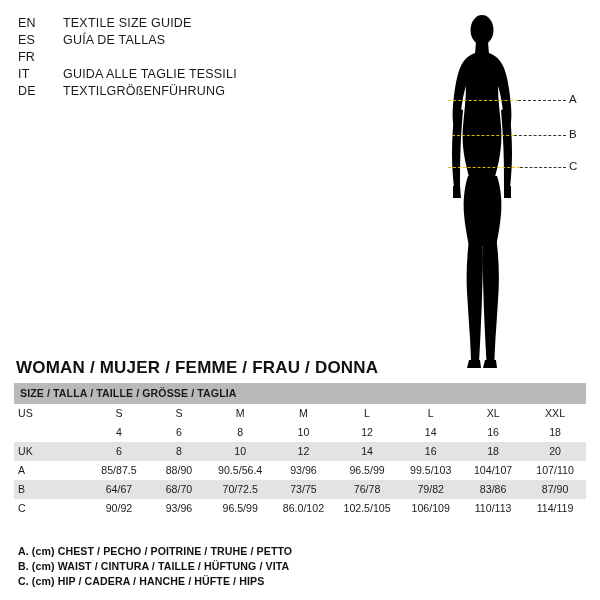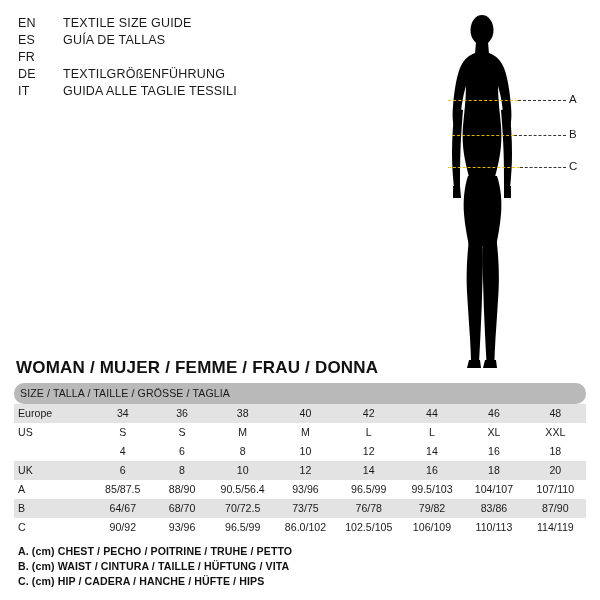--- a/index.html
+++ b/index.html
@@ -95,26 +95,25 @@
     width: 572px;
     font-size: 10.6px;
   }
   table.size-table td {
     padding: 2px 4px;
     height: 15px;
     line-height: 13px;
   }
   tr.head-row td {
     background: #b9b9b9;
-    font-weight: normal;
+    font-weight: bold;
     font-size: 10.6px;
     letter-spacing: 0.1px;
     padding-left: 6px;
     height: 17px;
-    border-radius: 10px;
   }
   tr.shade td {
     background: #e3e3e3;
   }
   tr.plain td {
     background: #ffffff;
   }
   td.label-col {
     width: 86px;
     text-align: left;
@@ -151,26 +150,26 @@
       <span class="lang-text">TEXTILE SIZE GUIDE</span>
     </div>
     <div class="lang-row">
       <span class="lang-code">ES</span>
       <span class="lang-text">GUÍA DE TALLAS</span>
     </div>
     <div class="lang-row">
       <span class="lang-code">FR</span>
     </div>
     <div class="lang-row">
+      <span class="lang-code">IT</span>
+      <span class="lang-text">GUIDA ALLE TAGLIE TESSILI</span>
+    </div>
+    <div class="lang-row">
       <span class="lang-code">DE</span>
       <span class="lang-text">TEXTILGRÖßENFÜHRUNG</span>
-    </div>
-    <div class="lang-row">
-      <span class="lang-code">IT</span>
-      <span class="lang-text">GUIDA ALLE TAGLIE TESSILI</span>
     </div>
   </div>
 
   <div class="figure-area">
     <svg class="figure-svg" width="175" height="365" viewBox="0 0 175 365">
       <g fill="#000000">
 
         <ellipse cx="62" cy="22" rx="11.5" ry="15"></ellipse>
 
         <path d="M56,34 L68,34 L69,46 L55,46 Z"></path>
@@ -255,31 +254,20 @@
   </div>
 
   <div class="table-wrap">
     <div class="woman-title">WOMAN / MUJER / FEMME / FRAU / DONNA</div>
     <table class="size-table">
       <tbody>
         <tr class="head-row">
           <td colspan="9">SIZE / TALLA / TAILLE / GRÖSSE / TAGLIA</td>
         </tr>
 
-        <tr class="shade">
-          <td class="label-col">Europe</td>
-          <td class="val">34</td>
-          <td class="val">36</td>
-          <td class="val">38</td>
-          <td class="val">40</td>
-          <td class="val">42</td>
-          <td class="val">44</td>
-          <td class="val">46</td>
-          <td class="val">48</td>
-        </tr>
 
         <tr class="plain">
           <td class="label-col">US</td>
           <td class="val">S</td>
           <td class="val">S</td>
           <td class="val">M</td>
           <td class="val">M</td>
           <td class="val">L</td>
           <td class="val">L</td>
           <td class="val">XL</td>

